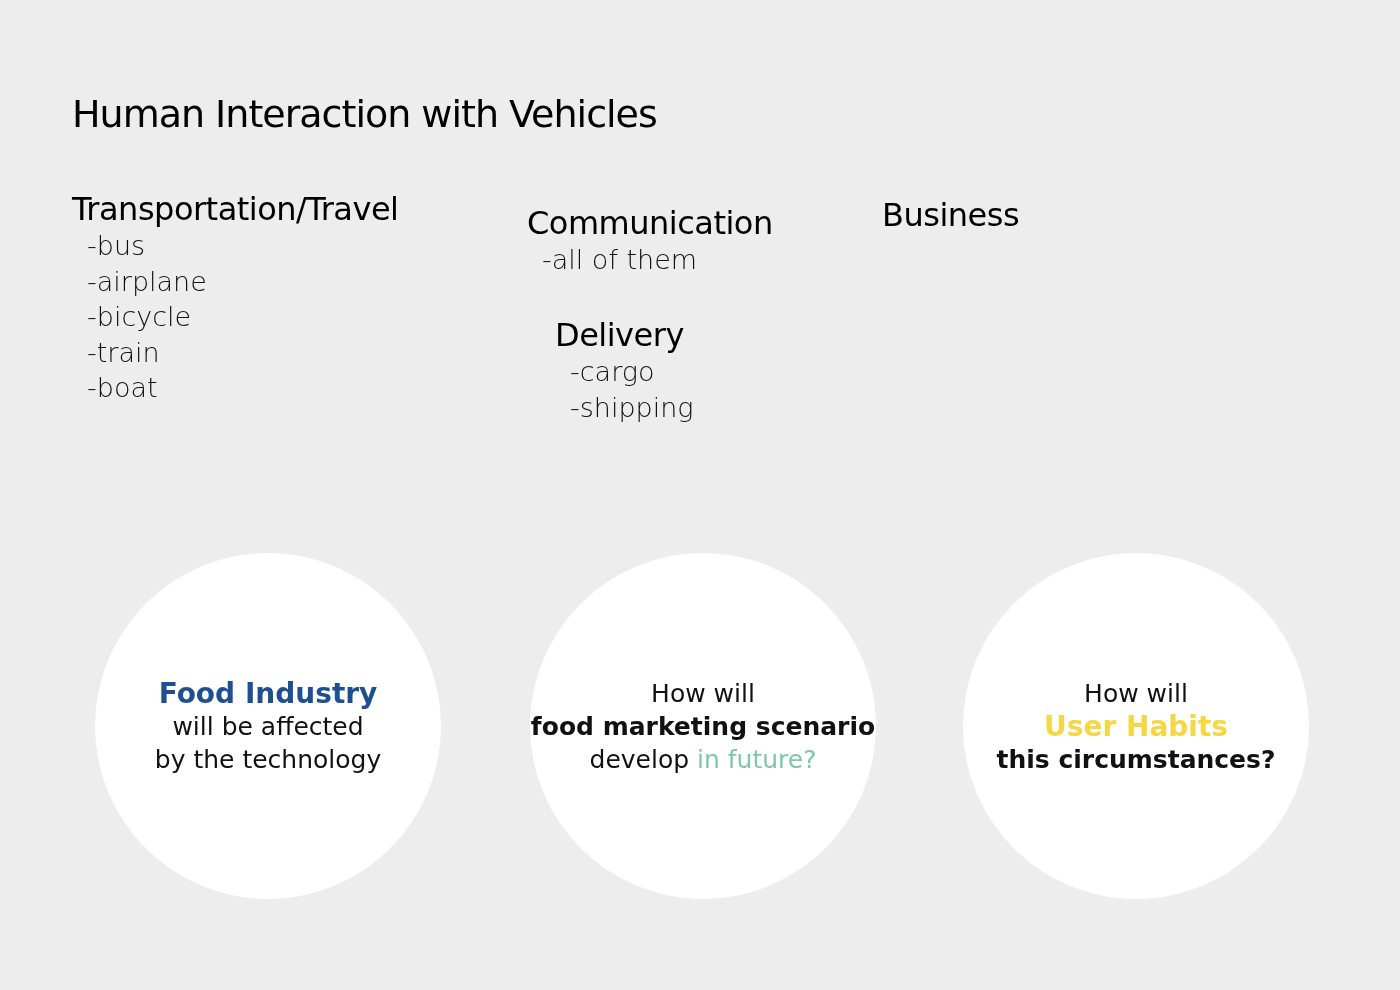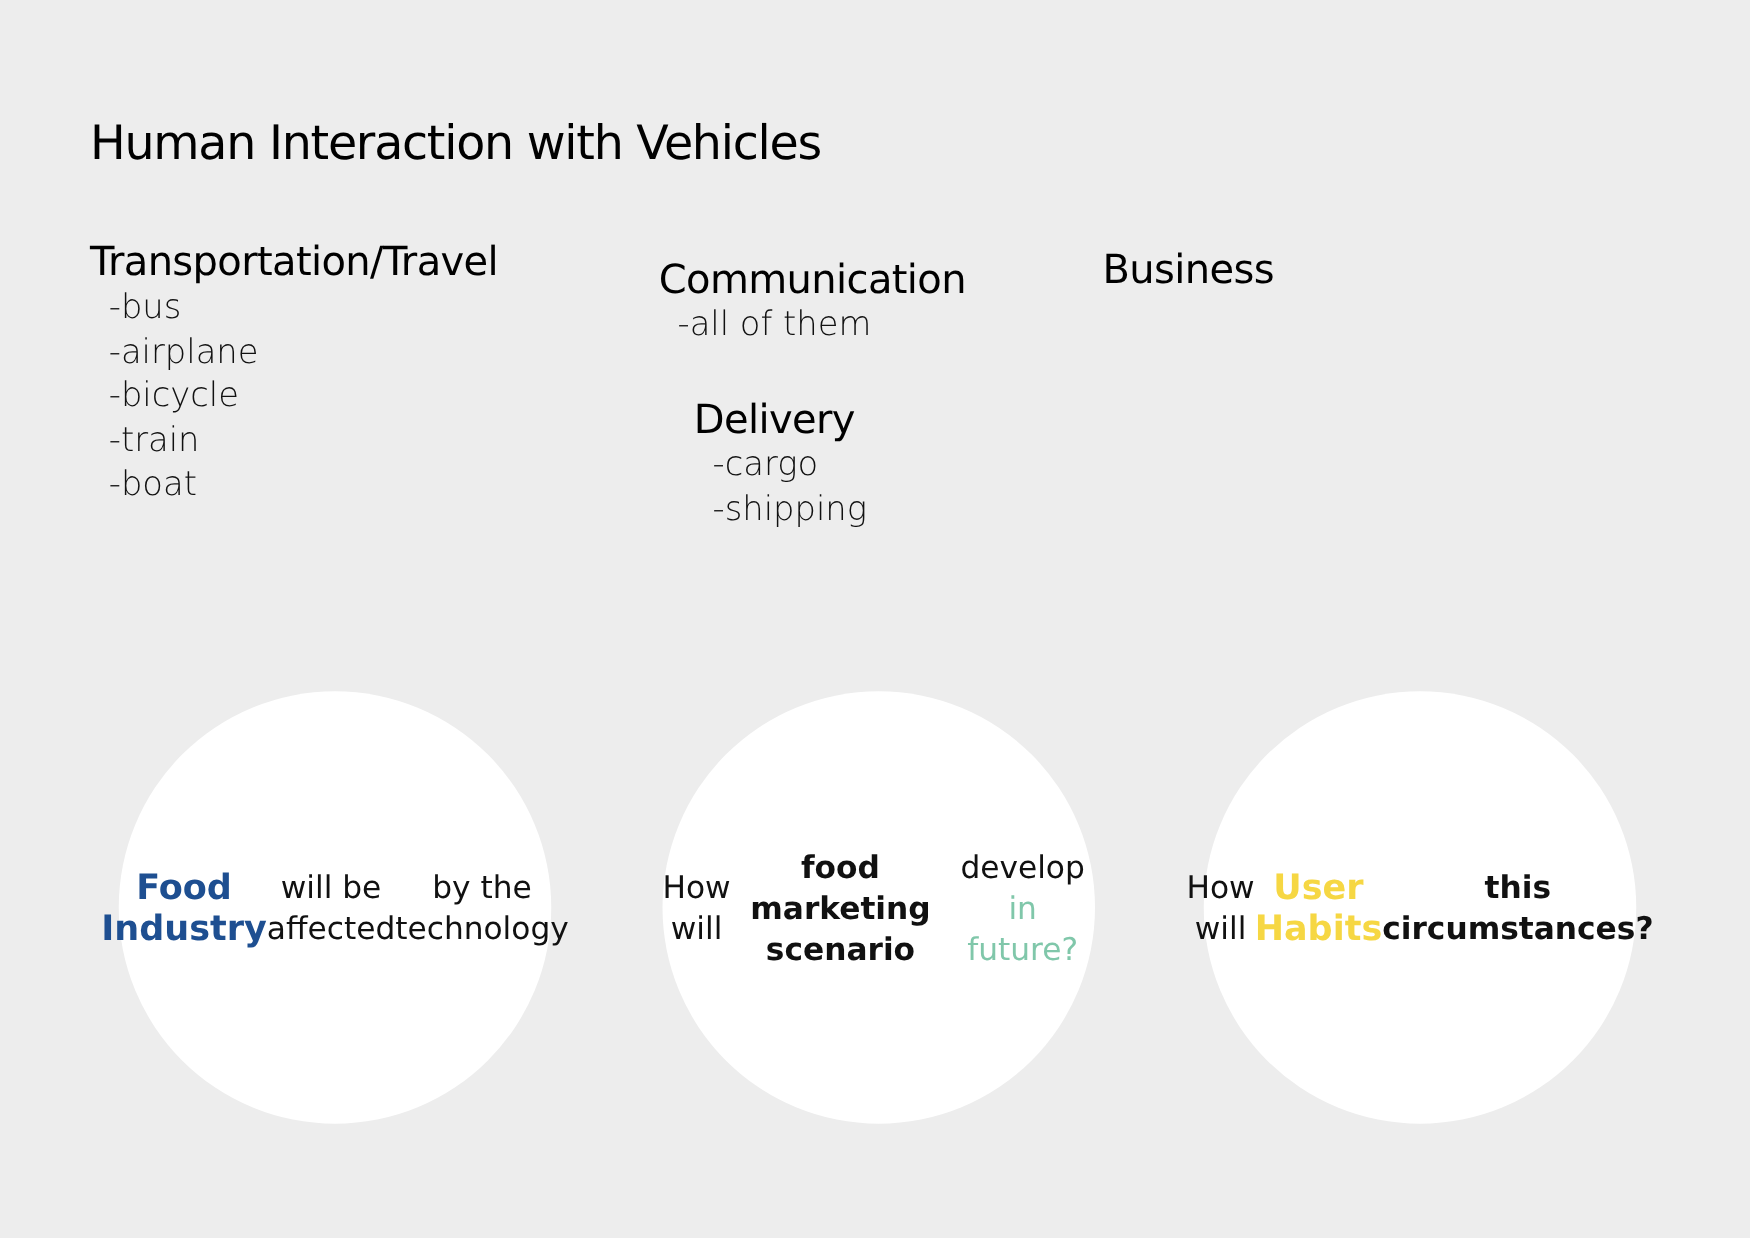--- a/index.html
+++ b/index.html
@@ -16,21 +16,21 @@
     margin:0; font-weight:normal; font-size:32px; letter-spacing:-0.5px; color:#000;
     line-height:38px;
   }
   .group ul { list-style:none; margin:0; padding:0 0 0 15px; }
   .group li { font-size:27px; line-height:35.5px; font-weight:300; color:#111; }
   .hl { background:#f7d84a; padding:0 12px 0 4px; margin-left:-4px; }
   .hl .dash { color:#111; font-weight:bold; }
   .hl .txt { color:#1b4d94; }
   .circle {
     position:absolute; width:346px; height:346px; border-radius:50%; background:#fff;
-    display:flex; flex-direction:row; align-items:center; justify-content:center;
+    display:flex; flex-direction:column; align-items:center; justify-content:center;
     text-align:center; font-size:25px; line-height:33px; color:#111;
   }
   .c-blue { color:#1e4f91; font-weight:bold; font-size:28px; }
   .c-yellow { color:#f6d743; font-weight:bold; font-size:28px; }
   .c-green { color:#80c7aa; }
   .bold { font-weight:bold; }
 </style>
 </head>
 <body>
 

